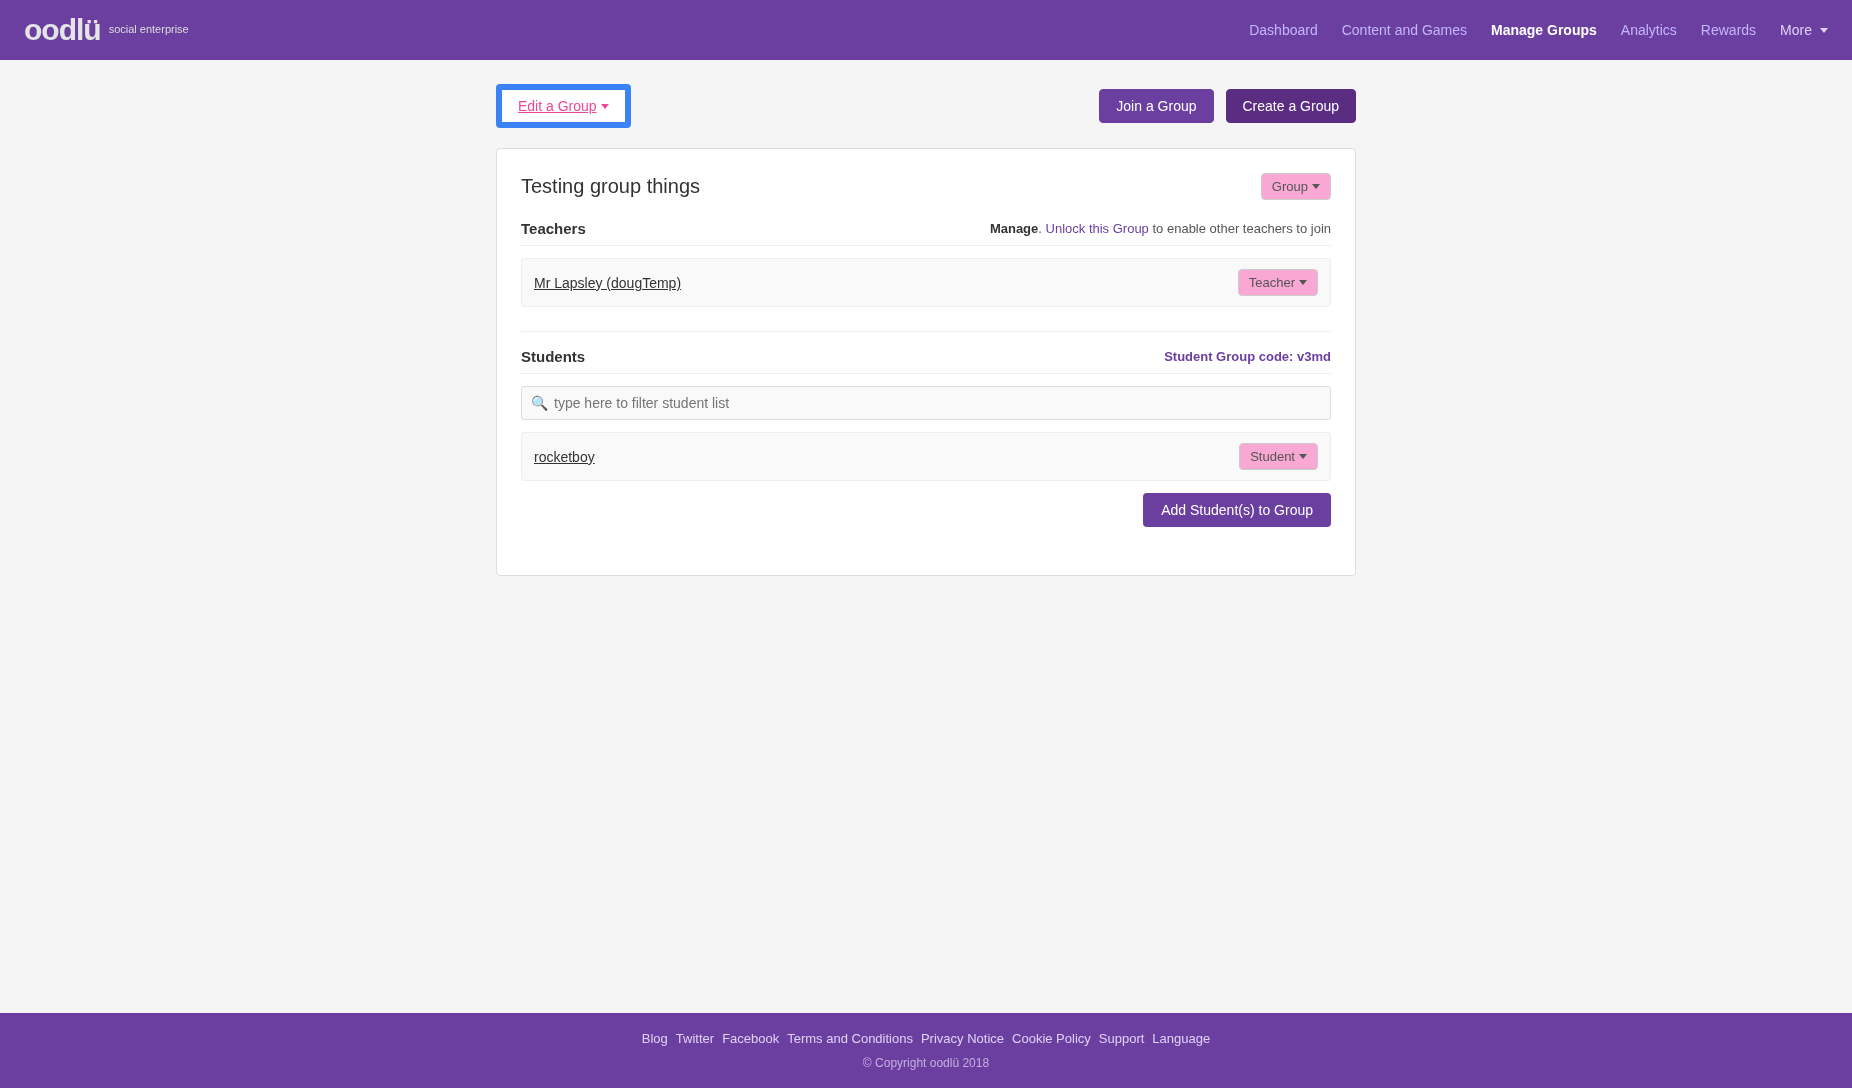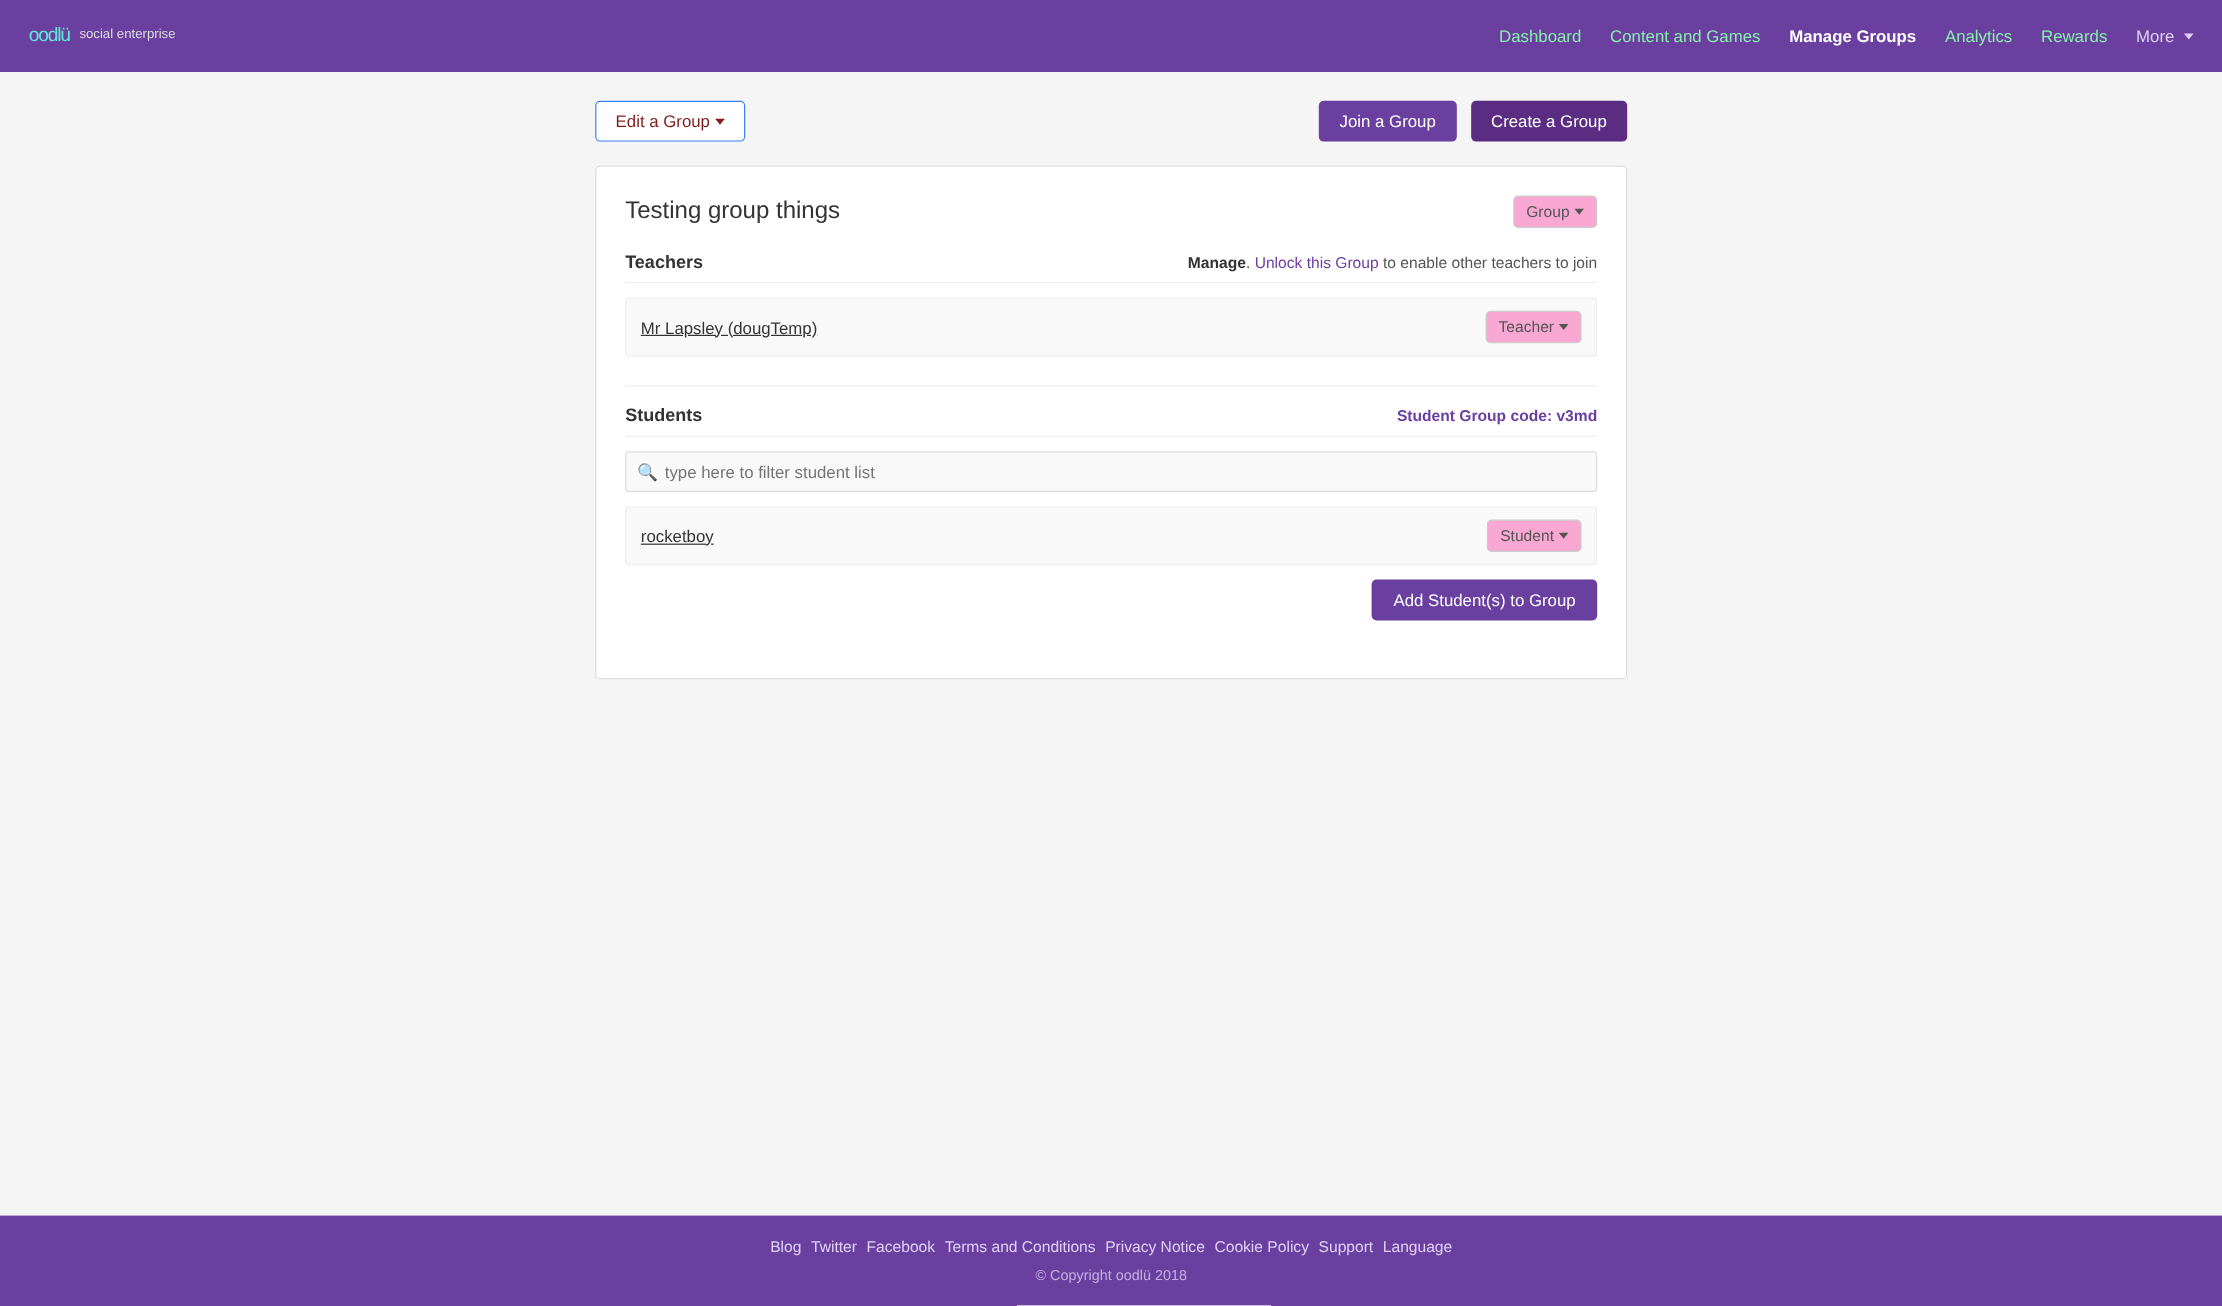--- a/index.html
+++ b/index.html
@@ -14,38 +14,38 @@
       justify-content: space-between;
       height: 60px;
       width: 100%;
     }
     .navbar-brand {
       display: flex;
       align-items: center;
       gap: 8px;
     }
     .brand-logo {
-      color: #5eead4;
-      font-size: 16px;
-      font-weight: normal;
+      color: #e5e5e5;
+      font-size: 30px;
+      font-weight: bold;
       letter-spacing: -1px;
     }
     .brand-tagline {
       color: #ddd;
       font-size: 11px;
       line-height: 1.2;
     }
     .navbar-nav {
       display: flex;
       align-items: center;
       gap: 24px;
       list-style: none;
     }
     .navbar-nav a {
-      color: #86efac;
+      color: #c4b5fd;
       text-decoration: none;
       font-size: 14px;
     }
     .navbar-nav a.active { color: #fff; font-weight: 600; }
     .navbar-more {
       display: flex;
       align-items: center;
       gap: 8px;
       color: #e0d0f5;
       cursor: pointer;
@@ -71,22 +71,23 @@
     .btn {
       padding: 8px 16px;
       border-radius: 4px;
       font-size: 14px;
       cursor: pointer;
       border: 1px solid transparent;
       font-weight: 500;
     }
     .btn-outline {
       background: #fff;
-      border: 1px solid #3b82f6;
-      color: #7f1d1d;
+      border: 6px solid #3b82f6;
+      color: #ec4899;
+      text-decoration: underline;
     }
     .btn-purple {
       background: #6b3fa0;
       color: #fff;
       border: 1px solid #6b3fa0;
     }
     .btn-purple-solid {
       background: #5a2d82;
       color: #fff;
       border: 1px solid #5a2d82;

